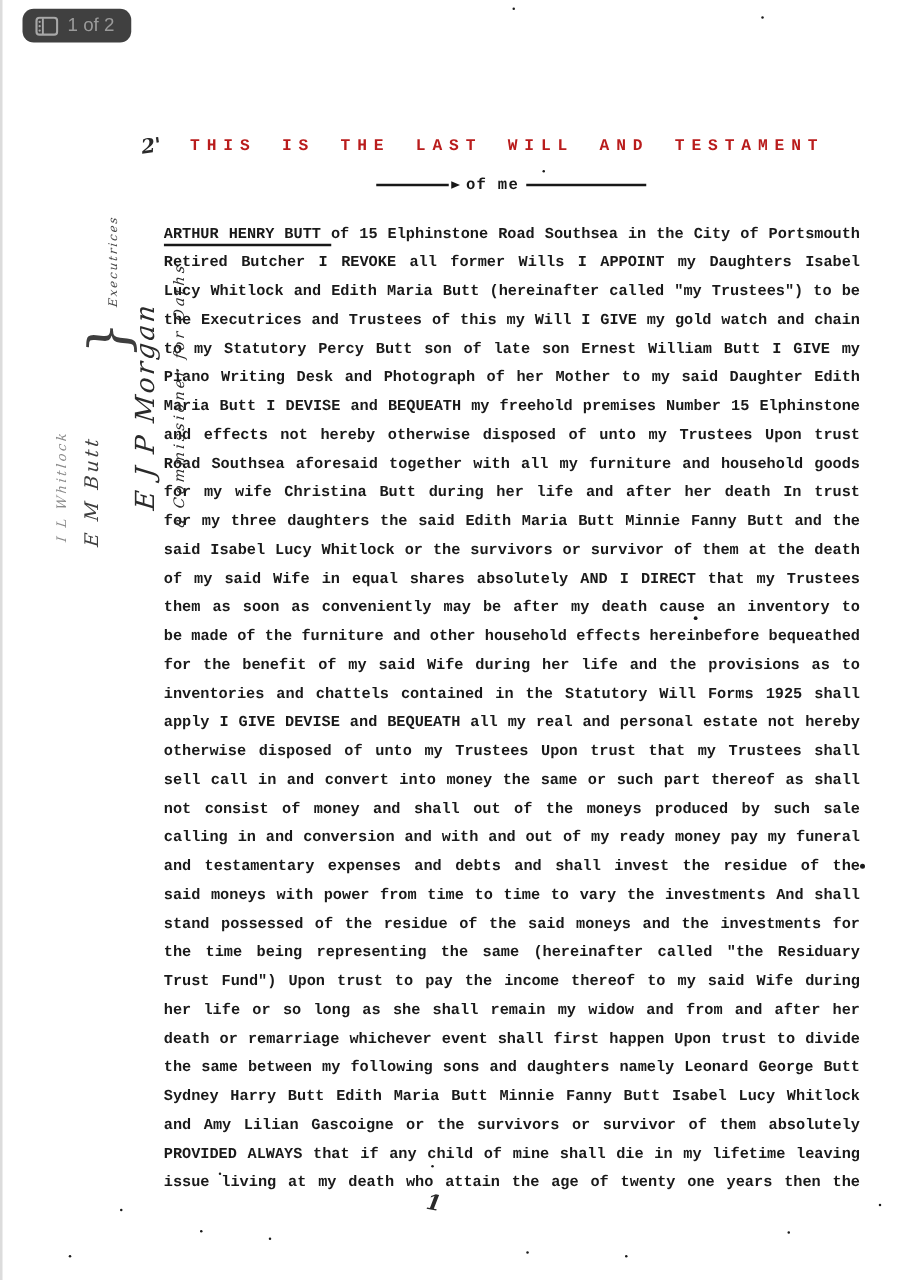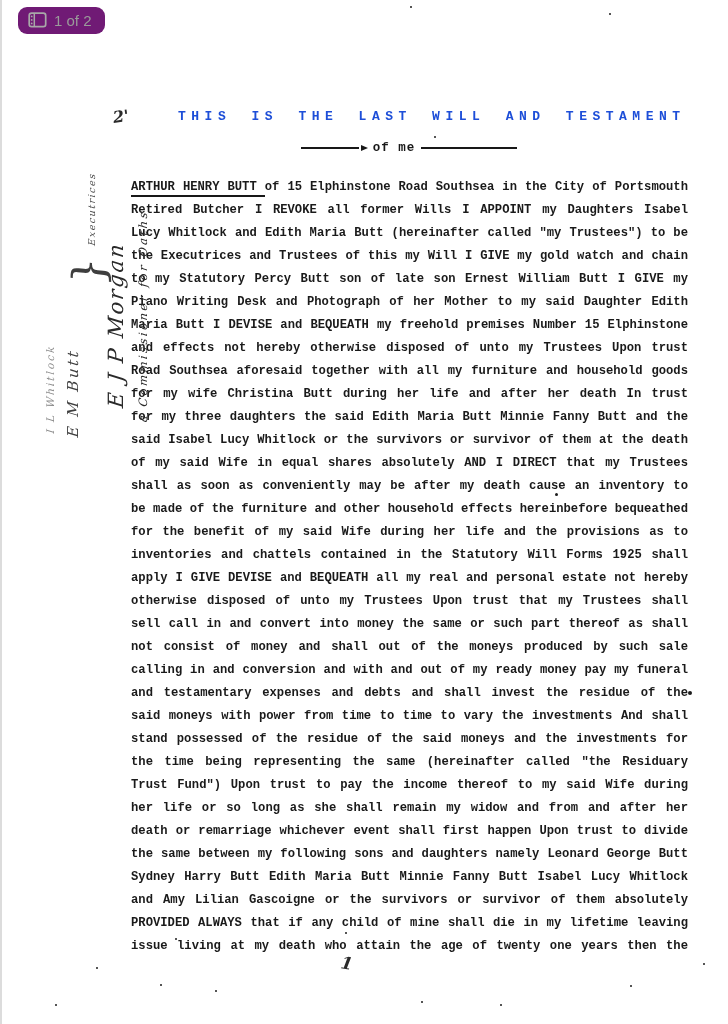--- a/index.html
+++ b/index.html
@@ -14,33 +14,33 @@
 
   
   .edge-line{
     position:absolute;left:0;top:0;width:2px;height:100%;
     background:#dcdcdc;
   }
 
   
   .badge{
     position:absolute;left:18px;top:7px;
-    display:flex;align-items:flex-start;gap:7px;
-    background:#701a75;border-radius:9px;
+    display:flex;align-items:flex-end;gap:7px;
+    background:#404040;border-radius:9px;
     padding:5px 13px 5px 10px;
     color:#9a9a9a;font-size:15px;font-weight:400;
     user-select:none;
   }
   .badge svg{display:block;}
   .title{
-    position:absolute;left:178px;top:109px;
+    position:absolute;left:152px;top:109px;
     font-family:"Liberation Mono", monospace;
     font-weight:bold;font-size:13px;
     letter-spacing:5.5px;word-spacing:7px;
-    color:#1d4ed8;white-space:nowrap;text-align:right;
+    color:#b91c1c;white-space:nowrap;text-align:right;
   }
   .subtitle{
     position:absolute;left:131px;top:141px;width:556px;
     display:flex;align-items:center;justify-content:center;
     font-family:"Liberation Mono", monospace;
     font-weight:bold;font-size:12.5px;color:#181818;
   }
   .line-l{width:58px;height:0;border-top:2px solid #181818;position:relative;margin-right:2px;}
   .arrowhead{
     width:0;height:0;margin-right:5px;
@@ -123,21 +123,21 @@
       <div class="tline">the Executrices and Trustees of this my Will I GIVE my gold watch and chain</div>
       <div class="tline">to my Statutory Percy Butt son of late son Ernest William Butt I GIVE my</div>
       <div class="tline">Piano Writing Desk and Photograph of her Mother to my said Daughter Edith</div>
       <div class="tline">Maria Butt I DEVISE and BEQUEATH my freehold premises Number 15 Elphinstone</div>
       <div class="tline">and effects not hereby otherwise disposed of unto my Trustees Upon trust</div>
       <div class="tline">Road Southsea aforesaid together with all my furniture and household goods</div>
       <div class="tline">for my wife Christina Butt during her life and after her death In trust</div>
       <div class="tline">for my three daughters the said Edith Maria Butt Minnie Fanny Butt and the</div>
       <div class="tline">said Isabel Lucy Whitlock or the survivors or survivor of them at the death</div>
       <div class="tline">of my said Wife in equal shares absolutely AND I DIRECT that my Trustees</div>
-      <div class="tline">shall as soon as conveniently may be after my death cause an inventory to</div>
+      <div class="tline">them as soon as conveniently may be after my death cause an inventory to</div>
       <div class="tline">be made of the furniture and other household effects hereinbefore bequeathed</div>
       <div class="tline">for the benefit of my said Wife during her life and the provisions as to</div>
       <div class="tline">inventories and chattels contained in the Statutory Will Forms 1925 shall</div>
       <div class="tline">apply I GIVE DEVISE and BEQUEATH all my real and personal estate not hereby</div>
       <div class="tline">otherwise disposed of unto my Trustees Upon trust that my Trustees shall</div>
       <div class="tline">sell call in and convert into money the same or such part thereof as shall</div>
       <div class="tline">not consist of money and shall out of the moneys produced by such sale</div>
       <div class="tline">calling in and conversion and with and out of my ready money pay my funeral</div>
       <div class="tline">and testamentary expenses and debts and shall invest the residue of the</div>
       <div class="tline">said moneys with power from time to time to vary the investments And shall</div>

